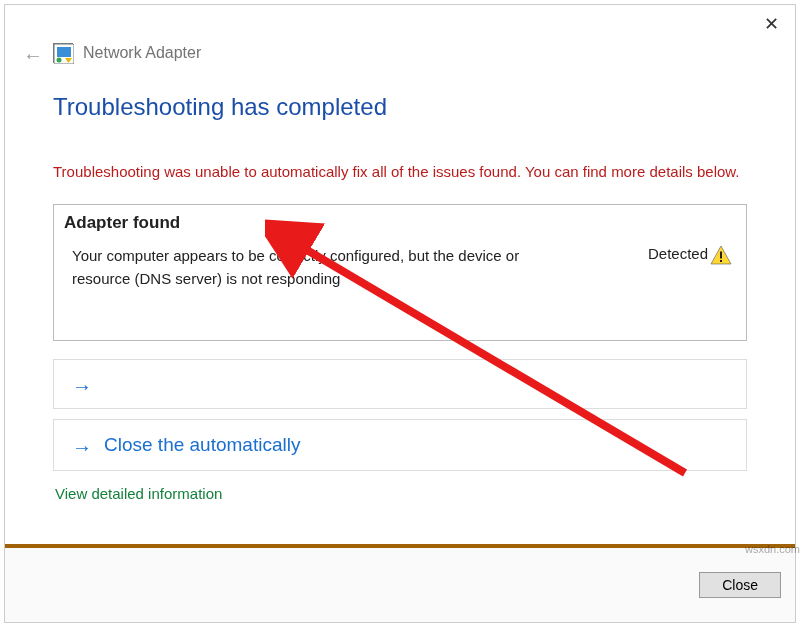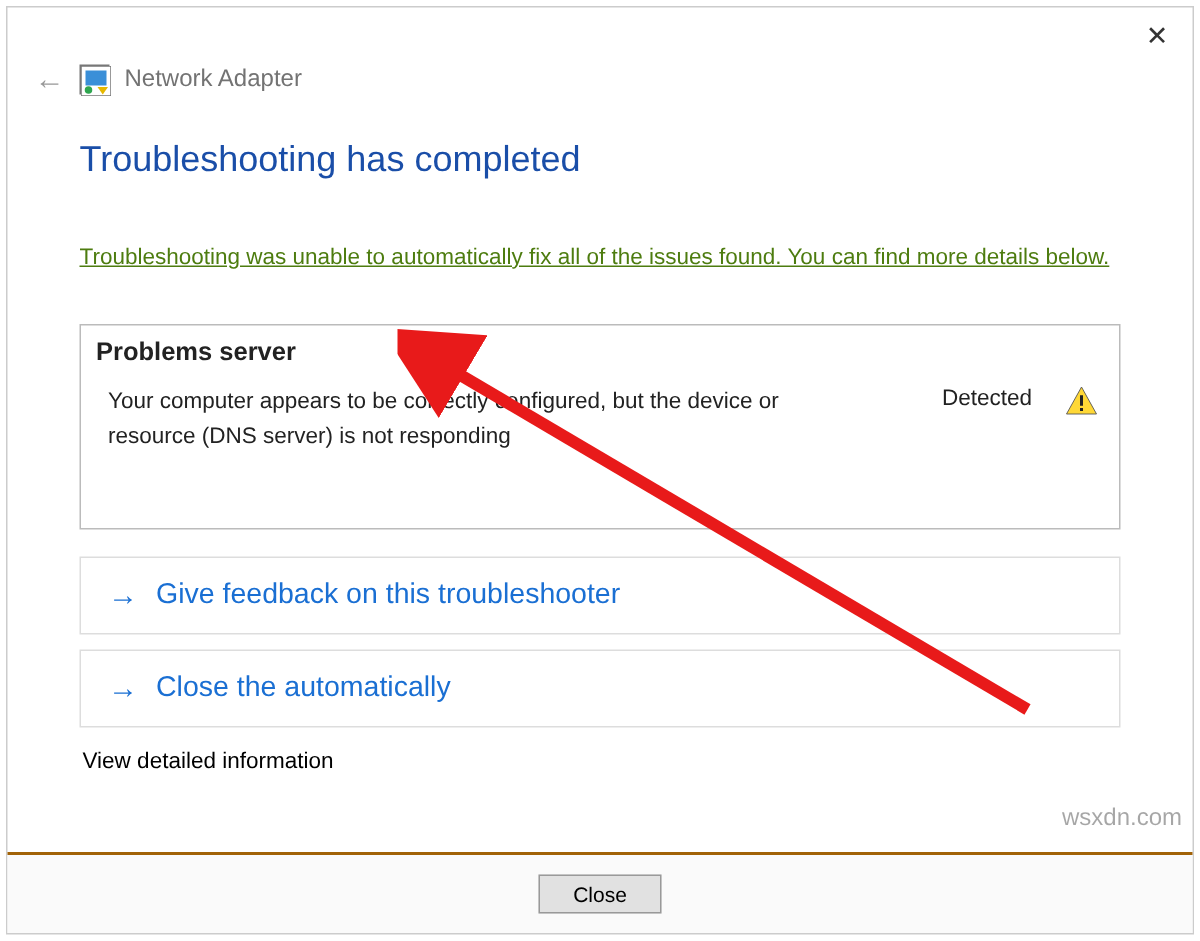--- a/index.html
+++ b/index.html
@@ -61,24 +61,23 @@
       padding: 20px 48px 10px 48px;
       position: relative;
     }
     .heading {
       color: #1a4ea8;
       font-size: 24px;
       font-weight: 400;
       margin-bottom: 40px;
     }
     .subtext {
-      color: #4d7c0f;
-      margin-bottom: 34px;
+      color: #b91c1c;
+      margin-bottom: 22px;
       line-height: 1.4;
-      text-decoration: underline;
     }
     .problems-box {
       border: 1px solid #bbb;
       padding: 0;
       margin-bottom: 18px;
     }
     .problems-header {
       font-weight: 700;
       font-size: 17px;
       padding: 8px 10px 6px 10px;
@@ -88,21 +87,21 @@
       align-items: flex-start;
       padding: 6px 12px 50px 18px;
     }
     .problem-text {
       flex: 1;
       padding-right: 30px;
       line-height: 1.5;
     }
     .problem-status {
       width: 100px;
-      text-align: center;
+      text-align: right;
       padding-top: 0;
     }
     .warning-icon {
       width: 26px;
       display: flex;
       justify-content: center;
     }
     .action-link {
       border: 1px solid #ddd;
       padding: 14px 18px;
@@ -115,46 +114,46 @@
     .action-link .arrow {
       color: #1a6fd3;
       font-size: 20px;
       line-height: 1;
     }
     .action-link .label {
       color: #1a6fd3;
       font-size: 19px;
     }
     .detailed-info {
-      color: #000000;
+      color: #15803d;
       font-size: 15px;
       padding: 4px 0 0 2px;
       display: inline-block;
       cursor: default;
     }
     .footer {
-      border-top: 2px solid #a16207;
-      padding: 13px 14px;
-      display: flex;
-      justify-content: center;
+      border-top: 4px solid #a16207;
+      padding: 24px 14px;
+      display: flex;
+      justify-content: flex-end;
       background: #fafafa;
     }
     .close-btn {
       background: #e1e1e1;
       border: 1px solid #999;
       padding: 4px 22px;
       font-family: inherit;
       font-size: 14px;
       cursor: default;
     }
     .watermark {
       position: absolute;
-      right: 12px;
+      right: 0;
       bottom: 72px;
-      font-size: 16px;
+      font-size: 11px;
       color: rgba(0,0,0,0.35);
     }
     .annotation-arrow {
       position: absolute;
       pointer-events: none;
       z-index: 10;
     }
   </style>
 </head>
 <body>
@@ -176,37 +175,36 @@
       </svg>
     </span>
     <span class="title">Network Adapter</span>
   </div>
 
   <div class="content">
     <h1 class="heading">Troubleshooting has completed</h1>
     <p class="subtext">Troubleshooting was unable to automatically fix all of the issues found. You can find more details below.</p>
 
     <div class="problems-box">
-      <div class="problems-header">Problems server</div>
+      <div class="problems-header">Adapter found</div>
       <div class="problem-row">
         <div class="problem-text">Your computer appears to be correctly configured, but the device or resource (DNS server) is not responding</div>
         <div class="problem-status">Detected</div>
         <div class="warning-icon">
           <svg width="22" height="20" viewBox="0 0 22 20">
             <path d="M11 1 L21 19 L1 19 Z" fill="#ffd836" stroke="#555" stroke-width="0.6"></path>
             <rect x="10" y="6.5" width="2" height="7" fill="#222"></rect>
             <rect x="10" y="15" width="2" height="2" fill="#222"></rect>
           </svg>
         </div>
       </div>
     </div>
 
     <div class="action-link">
       <span class="arrow">→</span>
-      <span class="label">Give feedback on this troubleshooter</span>
     </div>
 
     <div class="action-link">
       <span class="arrow">→</span>
       <span class="label">Close the automatically</span>
     </div>
 
     <span class="detailed-info">View detailed information</span>
 
     <svg class="annotation-arrow" style="left:260px; top:140px;" width="440" height="280">

